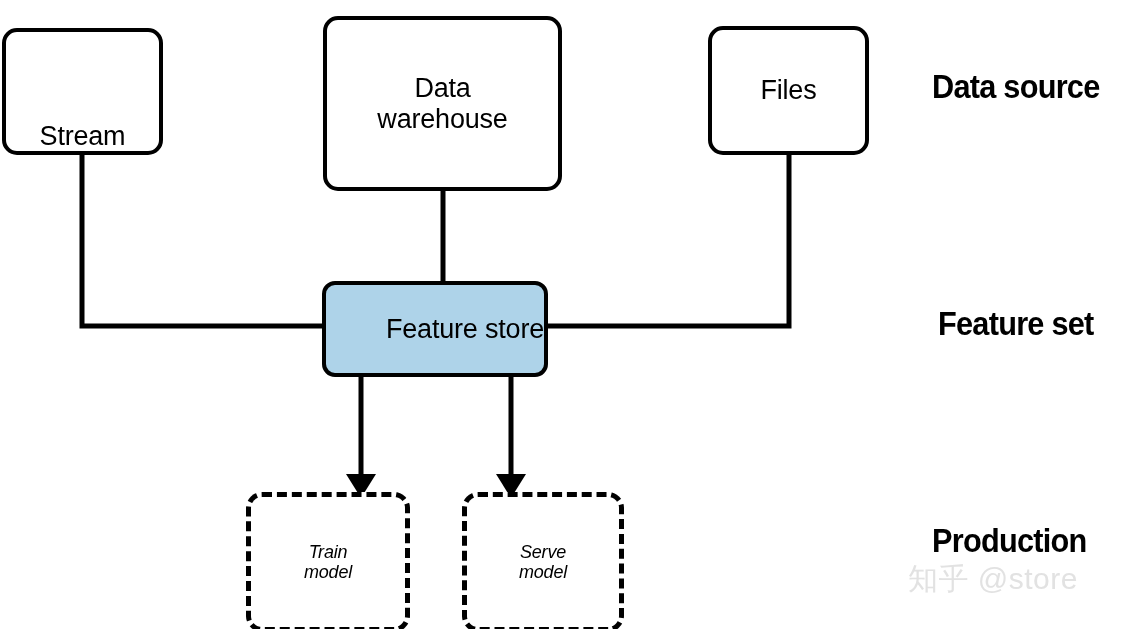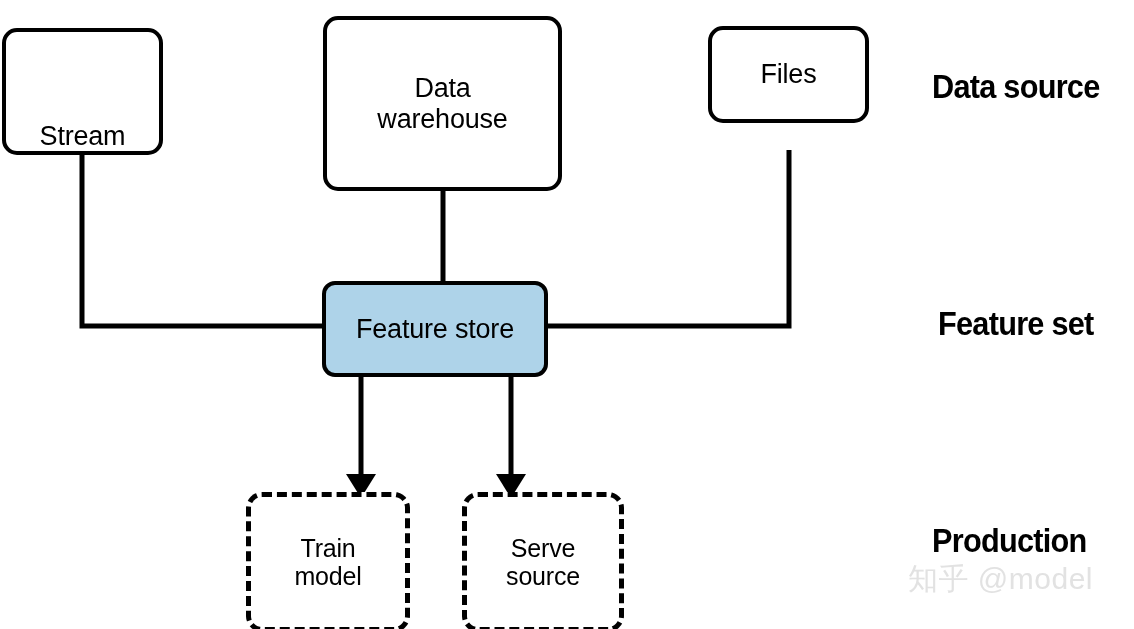--- a/index.html
+++ b/index.html
@@ -53,34 +53,35 @@
     white-space: pre-line;
     font-size: 27px;
     font-weight: 400;
   }
 
   .node-source { }
 
   .node-feature {
     background: #aed3e9;
     border-radius: 13px;
+    justify-content: flex-end;
   }
 
   .node-dashed {
     background: #ffffff;
     border-style: dashed;
     border-width: 5px;
     border-radius: 16px;
   }
-  .node-dashed .node-label { font-size: 25px; }
+  .node-dashed .node-label { font-size: 18px; font-style: italic; }
 
   
   #box-stream        { left: 2px;   top: 28px;  width: 161px; height: 127px; align-items: flex-end; }
   #box-datawarehouse { left: 323px; top: 16px;   width: 239px; height: 175px; }
-  #box-files         { left: 708px; top: 26px;  width: 161px; height: 97px; }
+  #box-files         { left: 708px; top: 26px;  width: 161px; height: 129px; }
   #box-featurestore  { left: 322px; top: 281px; width: 226px; height: 96px;  }
   #box-trainmodel    { left: 246px; top: 492px; width: 164px; height: 140px; }
   #box-servemodel    { left: 462px; top: 492px; width: 162px; height: 140px; }
 
   
   .stage-label {
     position: absolute;
     font-size: 33px;
     font-weight: 700;
     color: #000000;
@@ -145,24 +146,24 @@
     <span class="node-label">Feature store</span>
   </div>
 
   <div class="node-box node-dashed" id="box-trainmodel">
     <span class="node-label">Train
 model</span>
   </div>
 
   <div class="node-box node-dashed" id="box-servemodel">
     <span class="node-label">Serve
-source</span>
+model</span>
   </div>
 
   <div class="stage-label" id="label-datasource">Data source</div>
 
   <div class="stage-label" id="label-featureset">Feature set</div>
 
   <div class="stage-label" id="label-production">Production</div>
 
-  <div id="watermark">知乎 @model</div>
+  <div id="watermark">知乎 @store</div>
 
 </div>
 
 </body></html>

